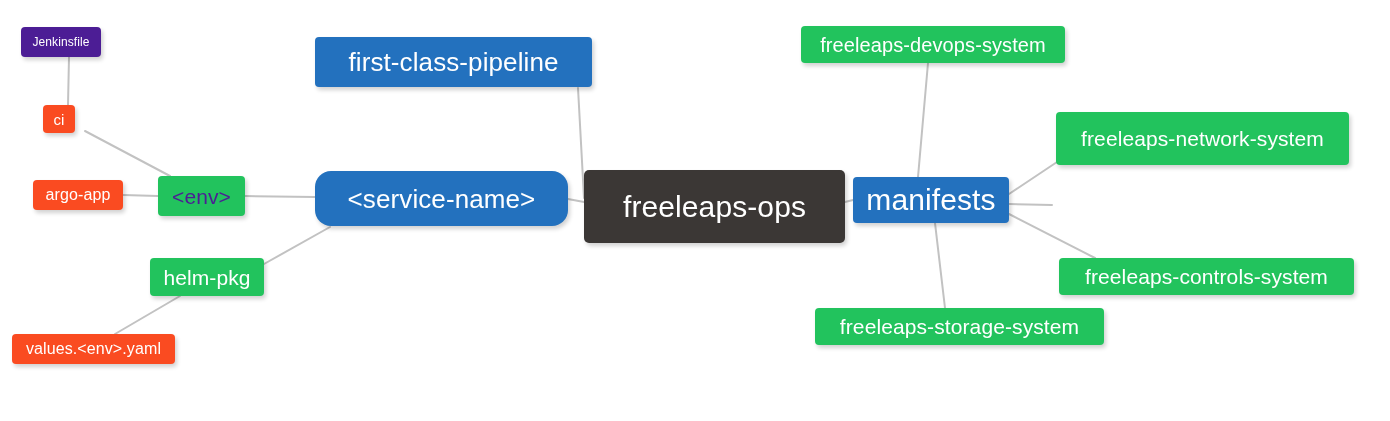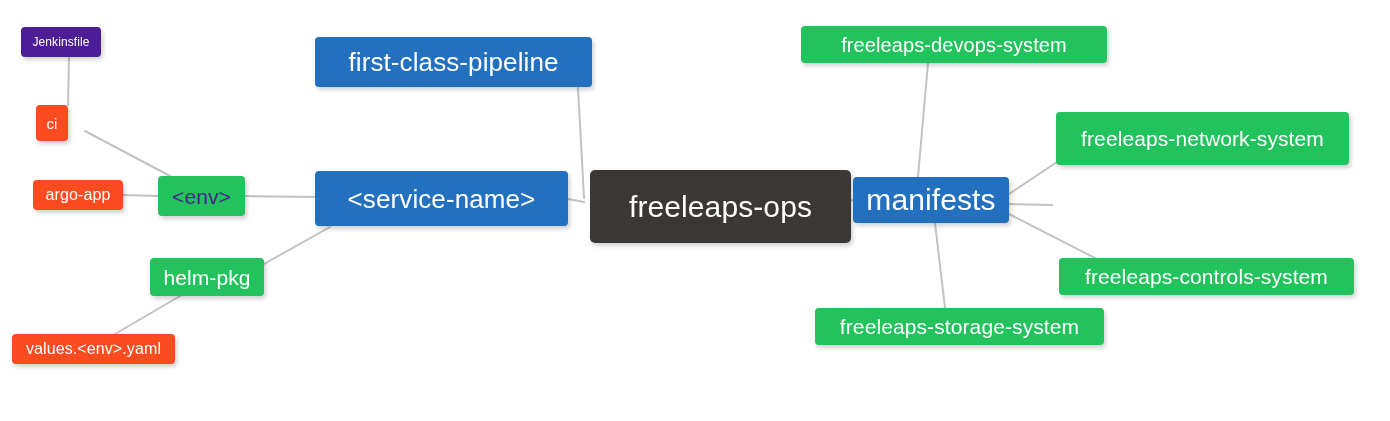--- a/index.html
+++ b/index.html
@@ -58,51 +58,51 @@
       <line x1="158" y1="196" x2="123" y2="195" stroke="#c2c2c2" stroke-width="2" stroke-linecap="round"></line>
       <line x1="170" y1="176" x2="85" y2="131" stroke="#c2c2c2" stroke-width="2" stroke-linecap="round"></line>
       <line x1="68" y1="105" x2="69" y2="57" stroke="#c2c2c2" stroke-width="2" stroke-linecap="round"></line>
       <line x1="180" y1="296" x2="115" y2="334" stroke="#c2c2c2" stroke-width="2" stroke-linecap="round"></line>
       <line x1="918" y1="177" x2="928" y2="63" stroke="#c2c2c2" stroke-width="2" stroke-linecap="round"></line>
       <line x1="1009" y1="194" x2="1075" y2="150" stroke="#c2c2c2" stroke-width="2" stroke-linecap="round"></line>
       <line x1="1009" y1="204" x2="1052" y2="205" stroke="#c2c2c2" stroke-width="2" stroke-linecap="round"></line>
       <line x1="1009" y1="214" x2="1095" y2="258" stroke="#c2c2c2" stroke-width="2" stroke-linecap="round"></line>
       <line x1="935" y1="223" x2="945" y2="308" stroke="#c2c2c2" stroke-width="2" stroke-linecap="round"></line>
     </svg>
-<div class="node node-root" style="left: 584px; top: 170px; width: 261px; height: 73px; background: rgb(59, 55, 53); color: rgb(255, 255, 255); font-size: 30px; margin-left: 6px;">
+<div class="node node-root" style="left: 584px; top: 170px; width: 261px; height: 73px; background: rgb(59, 55, 53); color: rgb(255, 255, 255); font-size: 30px;">
       <span>freeleaps-ops</span>
     </div>
     <div class="node" style="left: 315px; top: 37px; width: 277px; height: 50px; background: rgb(35, 113, 190); color: rgb(255, 255, 255); font-size: 26px;">
       <span>first-class-pipeline</span>
     </div>
-    <div class="node" style="left: 315px; top: 171px; width: 253px; height: 55px; background: rgb(35, 113, 190); color: rgb(255, 255, 255); font-size: 26px;">
+    <div class="node" style="left: 315px; top: 171px; width: 253px; height: 55px; background: rgb(35, 113, 190); color: rgb(255, 255, 255); font-size: 26px; border-radius: 16px;">
       <span>&lt;service-name&gt;</span>
     </div>
     <div class="node" style="left: 158px; top: 176px; width: 87px; height: 40px; background: rgb(34, 195, 93); color: #4c1d95; font-size: 21px;">
       <span>&lt;env&gt;</span>
     </div>
     <div class="node" style="left: 33px; top: 180px; width: 90px; height: 30px; background: rgb(250, 75, 33); color: rgb(255, 255, 255); font-size: 16px;">
       <span>argo-app</span>
     </div>
-    <div class="node" style="left: 36px; top: 105px; width: 32px; height: 36px; background: rgb(250, 75, 33); color: rgb(255, 255, 255); font-size: 15px; justify-content: center;">
+    <div class="node" style="left: 43px; top: 105px; width: 32px; height: 28px; background: rgb(250, 75, 33); color: rgb(255, 255, 255); font-size: 15px; justify-content: center;">
       <span>ci</span>
     </div>
     <div class="node" style="left: 21px; top: 27px; width: 80px; height: 30px; background: #4c1d95; color: rgb(255, 255, 255); font-size: 12px;">
       <span>Jenkinsfile</span>
     </div>
     <div class="node" style="left: 150px; top: 258px; width: 114px; height: 38px; background: rgb(34, 195, 93); color: rgb(255, 255, 255); font-size: 21px;">
       <span>helm-pkg</span>
     </div>
     <div class="node" style="left: 12px; top: 334px; width: 163px; height: 30px; background: rgb(250, 75, 33); color: rgb(255, 255, 255); font-size: 16px;">
       <span>values.&lt;env&gt;.yaml</span>
     </div>
     <div class="node" style="left: 853px; top: 177px; width: 156px; height: 46px; background: rgb(35, 113, 190); color: rgb(255, 255, 255); font-size: 30px;">
       <span>manifests</span>
     </div>
-    <div class="node" style="left: 801px; top: 26px; width: 306px; height: 37px; background: rgb(34, 195, 93); color: rgb(255, 255, 255); font-size: 20px;">
+    <div class="node" style="left: 801px; top: 26px; width: 264px; height: 37px; background: rgb(34, 195, 93); color: rgb(255, 255, 255); font-size: 20px;">
       <span>freeleaps-devops-system</span>
     </div>
     <div class="node" style="left: 1056px; top: 112px; width: 293px; height: 53px; background: rgb(34, 195, 93); color: rgb(255, 255, 255); font-size: 21px;">
       <span>freeleaps-network-system</span>
     </div>
     <div class="node" style="left: 1059px; top: 258px; width: 295px; height: 37px; background: rgb(34, 195, 93); color: rgb(255, 255, 255); font-size: 21px;">
       <span>freeleaps-controls-system</span>
     </div>
     <div class="node" style="left: 815px; top: 308px; width: 289px; height: 37px; background: rgb(34, 195, 93); color: rgb(255, 255, 255); font-size: 21px;">
       <span>freeleaps-storage-system</span>

